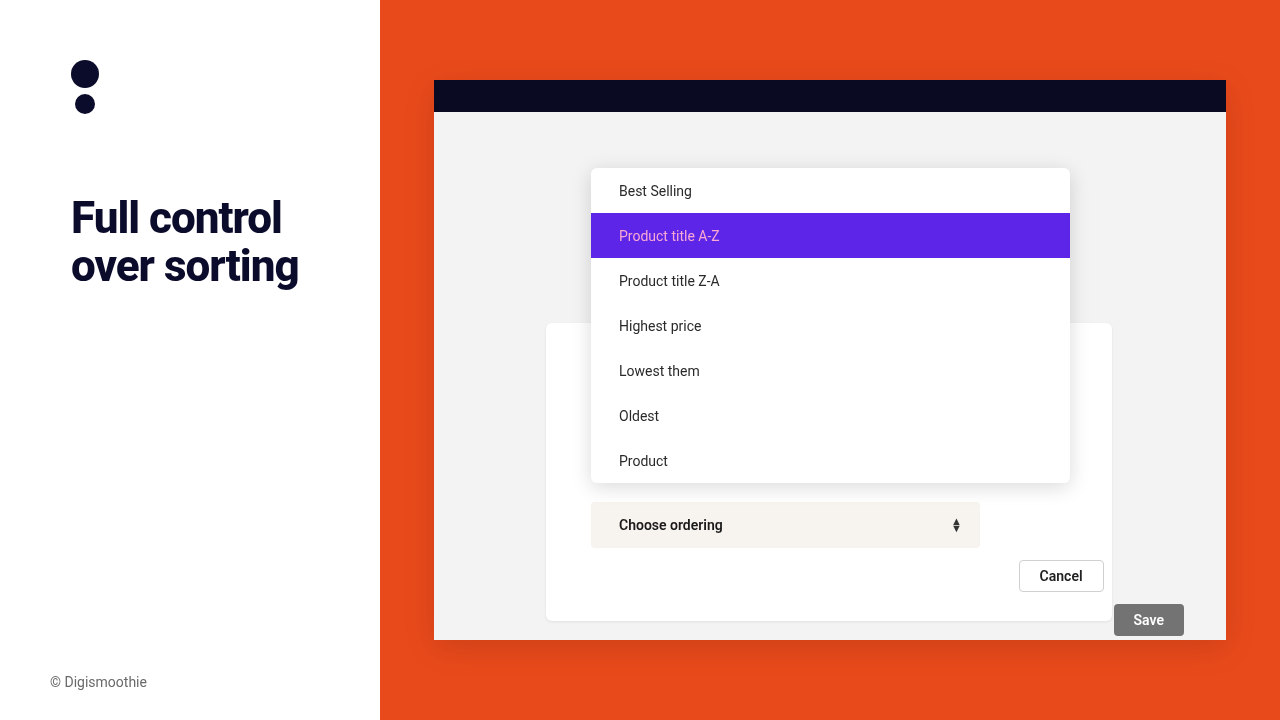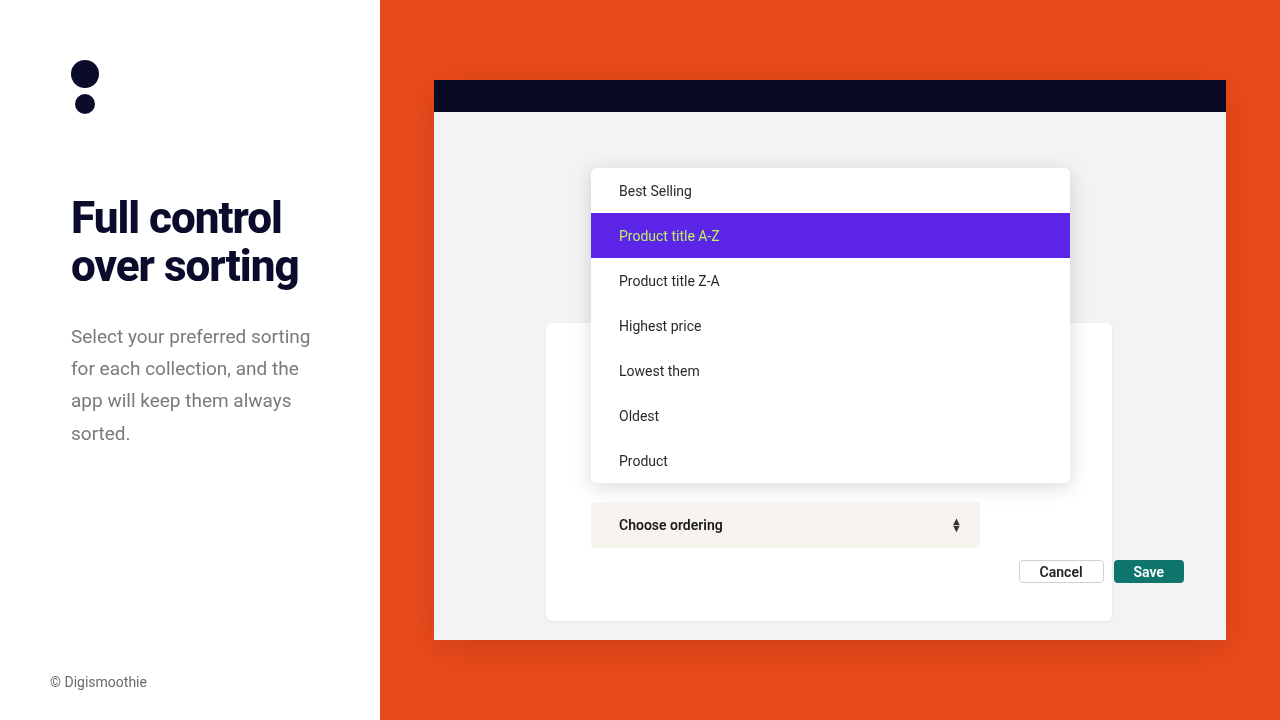--- a/index.html
+++ b/index.html
@@ -108,38 +108,39 @@
 
   
   .btnrow {
     position: absolute;
     right: 42px;
     top: 480px;
     display: flex;
     gap: 10px;
   }
   .btn {
-    height: 23px;
+    height: 32px;
     padding: 0 20px;
     border-radius: 4px;
     font-size: 14px;
     font-weight: 600;
     display: flex;
     align-items: center;
     cursor: pointer;
   }
   .btn-cancel {
     background: #ffffff;
     border: 1px solid #d0d0d0;
     color: #222;
   }
   .btn-save {
-    background: #0f766e;
+    background: #737373;
     color: #ffffff;
     border: none;
+    margin-top: 44px;
   }
 
   
   .dropdown {
     position: absolute;
     left: 157px;
     top: 88px;
     width: 479px;
     background: #ffffff;
     border-radius: 6px;
@@ -151,33 +152,32 @@
     height: 45px;
     display: flex;
     align-items: center;
     padding-left: 28px;
     font-size: 14px;
     color: #2a2a2a;
     cursor: pointer;
   }
   .dd-item.selected {
     background: #5c25e8;
-    color: #bef264;
+    color: #f9a8d4;
   }
 </style>
 </head>
 <body>
 
 <div class="left">
   <div class="logo">
     <div class="dot-lg"></div>
     <div class="dot-sm"></div>
   </div>
   <h1 class="headline">Full control over sorting</h1>
-  <p class="subtext">Select your preferred sorting for each collection, and the app will keep them always sorted.</p>
   <div class="footer">© Digismoothie</div>
 </div>
 
 <div class="right">
   <div class="window">
     <div class="window-top"></div>
 
     <div class="card"></div>
 
     <div class="select-row">

